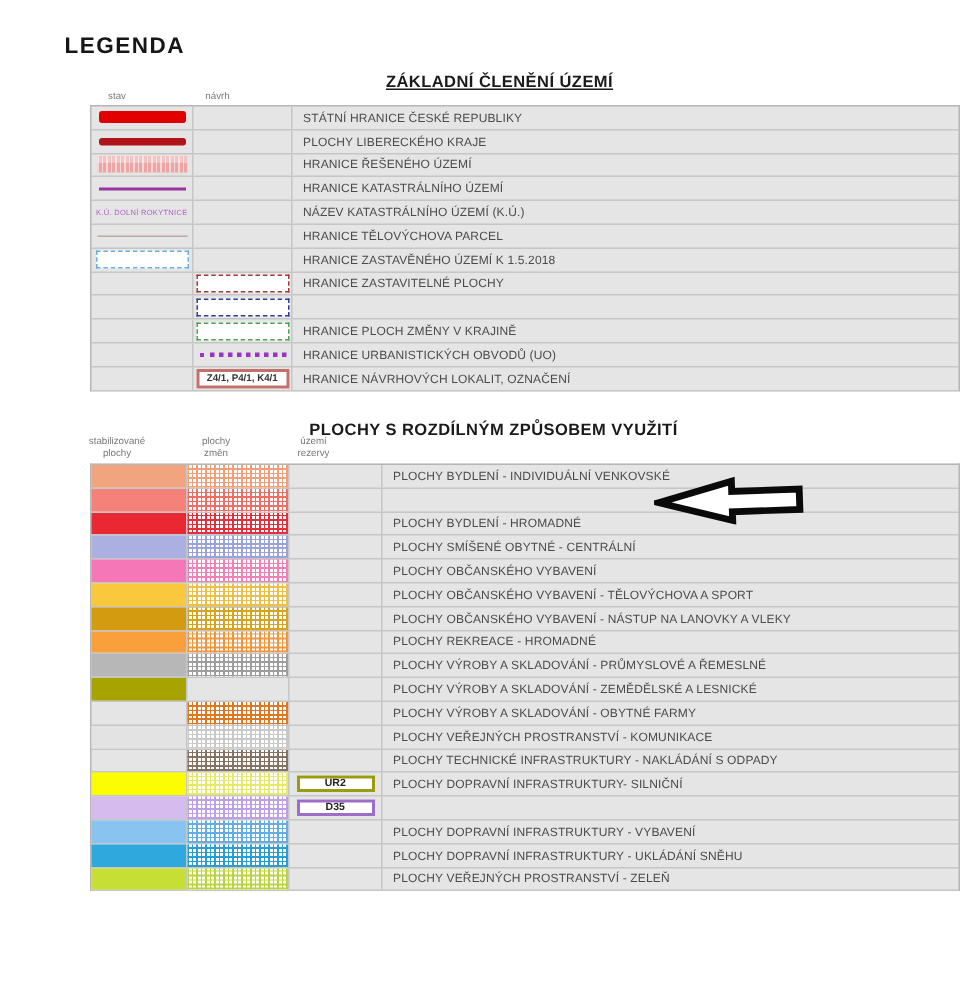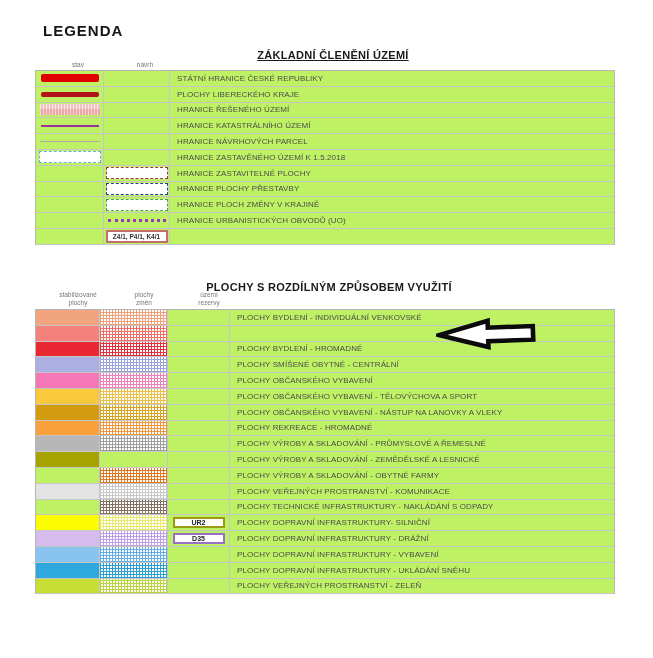--- a/index.html
+++ b/index.html
@@ -8,21 +8,21 @@
   #legend-title{position:absolute;left:43px;top:22px;font-size:15px;font-weight:bold;color:#161616;letter-spacing:1px;}
   .sec-title{position:absolute;width:578px;text-align:center;font-size:11px;font-weight:bold;color:#1a1a1a;letter-spacing:.3px;}
   #s1-title{left:44px;top:49px;text-decoration:underline;}
   #s2-title{left:40px;top:281px;}
   .colhead{position:absolute;font-size:6.5px;color:#777;text-align:center;line-height:1.25;white-space:pre-line;}
   #s1-ch-stav{left:48px;top:61px;width:60px;}
   #s1-ch-navrh{left:115px;top:61px;width:60px;}
   #s2-ch-1{left:38px;top:291px;width:80px;}
   #s2-ch-2{left:114px;top:291px;width:60px;}
   #s2-ch-3{left:179px;top:291px;width:60px;}
-  .ltable{position:absolute;left:35px;width:578px;border:1px solid #b6b6b6;border-bottom:none;background:#bef264;text-align:center;}
+  .ltable{position:absolute;left:60px;width:578px;border:1px solid #b6b6b6;border-bottom:none;background:#e5e5e5;text-align:center;}
   #s1-table{top:70px;}
   #s2-table{top:309px;}
   .row{display:flex;align-items:stretch;border-bottom:1px solid #c6c6c6;box-sizing:border-box;height:15.8px;}
   .cell{box-sizing:border-box;height:100%;display:flex;align-items:center;justify-content:center;}
   .c1{width:68px;border-right:1px solid #c6c6c6;}
   .c2{width:66px;border-right:1px solid #c6c6c6;}
   .p1{width:64px;border-right:1px solid #c6c6c6;}
   .p2{width:68px;border-right:1px solid #c6c6c6;}
   .p3{width:62px;border-right:1px solid #c6c6c6;}
   .lbl{flex:1;justify-content:flex-start;padding-left:7px;font-size:8px;color:#4b4b4b;letter-spacing:.1px;white-space:nowrap;overflow:hidden;}
@@ -73,65 +73,72 @@
       </div>
       <div class="row">
         <div class="cell c1">
           <div class="sym line2" style="background-color: rgb(154, 53, 160);"></div>
         </div>
         <div class="cell c2"></div>
         <div class="cell lbl">HRANICE KATASTRÁLNÍHO ÚZEMÍ</div>
       </div>
       <div class="row">
         <div class="cell c1">
+          <span class="sym kutext" style="color: rgb(176, 96, 192);">K.Ú. DOLNÍ ROKYTNICE</span>
+        </div>
+        <div class="cell c2"></div>
+        <div class="cell lbl">NÁZEV KATASTRÁLNÍHO ÚZEMÍ (K.Ú.)</div>
+      </div>
+      <div class="row">
+        <div class="cell c1">
           <div class="sym line1" style="background-color: rgb(187, 168, 168);"></div>
         </div>
         <div class="cell c2"></div>
-        <div class="cell lbl">HRANICE NÁVRHOVÝCH PARCEL</div>
+        <div class="cell lbl">HRANICE TĚLOVÝCHOVA PARCEL</div>
       </div>
       <div class="row">
         <div class="cell c1">
           <div class="sym drect" style="border-color: rgb(106, 174, 221);"></div>
         </div>
         <div class="cell c2"></div>
         <div class="cell lbl">HRANICE ZASTAVĚNÉHO ÚZEMÍ K 1.5.2018</div>
       </div>
       <div class="row">
         <div class="cell c1"></div>
         <div class="cell c2">
           <div class="sym drect" style="border-color: rgb(160, 58, 58);"></div>
         </div>
         <div class="cell lbl">HRANICE ZASTAVITELNÉ PLOCHY</div>
       </div>
       <div class="row">
         <div class="cell c1"></div>
         <div class="cell c2">
           <div class="sym drect" style="border-color: rgb(46, 62, 142);"></div>
         </div>
-        <div class="cell lbl">HRANICE PLOCHY PŘESTAVBY</div>
       </div>
       <div class="row">
         <div class="cell c1"></div>
         <div class="cell c2">
           <div class="sym drect" style="border-color: rgb(79, 162, 79);"></div>
         </div>
         <div class="cell lbl">HRANICE PLOCH ZMĚNY V KRAJINĚ</div>
       </div>
       <div class="row">
         <div class="cell c1"></div>
         <div class="cell c2">
           <div class="sym dline" style="border-color: rgb(154, 53, 192);"></div>
         </div>
         <div class="cell lbl">HRANICE URBANISTICKÝCH OBVODŮ (UO)</div>
       </div>
       <div class="row">
         <div class="cell c1"></div>
         <div class="cell c2">
           <div class="sym lrect" style="border-color: rgb(196, 112, 106);">Z4/1, P4/1, K4/1</div>
         </div>
+        <div class="cell lbl">HRANICE NÁVRHOVÝCH LOKALIT, OZNAČENÍ</div>
       </div>
     </div>
 
   <div class="sec-title" id="s2-title">PLOCHY S ROZDÍLNÝM ZPŮSOBEM VYUŽITÍ</div>
   <div class="colhead" id="s2-ch-1">stabilizované
 plochy</div>
   <div class="colhead" id="s2-ch-2">plochy
 změn</div>
   <div class="colhead" id="s2-ch-3">území
 rezervy</div>
@@ -274,21 +281,20 @@
       <div class="row">
         <div class="cell p1">
           <div class="fill" style="background-color: rgb(214, 187, 239);"></div>
         </div>
         <div class="cell p2">
           <div class="fill" style="background-color: rgb(255, 255, 255); background-image: repeating-linear-gradient(0deg, rgb(190, 158, 228) 0px, rgb(190, 158, 228) 1px, rgba(255, 255, 255, 0) 1px, rgba(255, 255, 255, 0) 3px), repeating-linear-gradient(90deg, rgb(190, 158, 228) 0px, rgb(190, 158, 228) 1px, rgba(255, 255, 255, 0) 1px, rgba(255, 255, 255, 0) 3px);"></div>
         </div>
         <div class="cell p3">
           <div class="badge" style="border-color: rgb(155, 110, 200);">D35</div>
         </div>
-        <div class="cell lbl">PLOCHY DOPRAVNÍ INFRASTRUKTURY - DRÁŽNÍ</div>
       </div>
       <div class="row">
         <div class="cell p1">
           <div class="fill" style="background-color: rgb(137, 195, 240);"></div>
         </div>
         <div class="cell p2">
           <div class="fill" style="background-color: rgb(255, 255, 255); background-image: repeating-linear-gradient(0deg, rgb(100, 172, 228) 0px, rgb(100, 172, 228) 1px, rgba(255, 255, 255, 0) 1px, rgba(255, 255, 255, 0) 3px), repeating-linear-gradient(90deg, rgb(100, 172, 228) 0px, rgb(100, 172, 228) 1px, rgba(255, 255, 255, 0) 1px, rgba(255, 255, 255, 0) 3px);"></div>
         </div>
         <div class="cell p3"></div>
         <div class="cell lbl">PLOCHY DOPRAVNÍ INFRASTRUKTURY - VYBAVENÍ</div>

